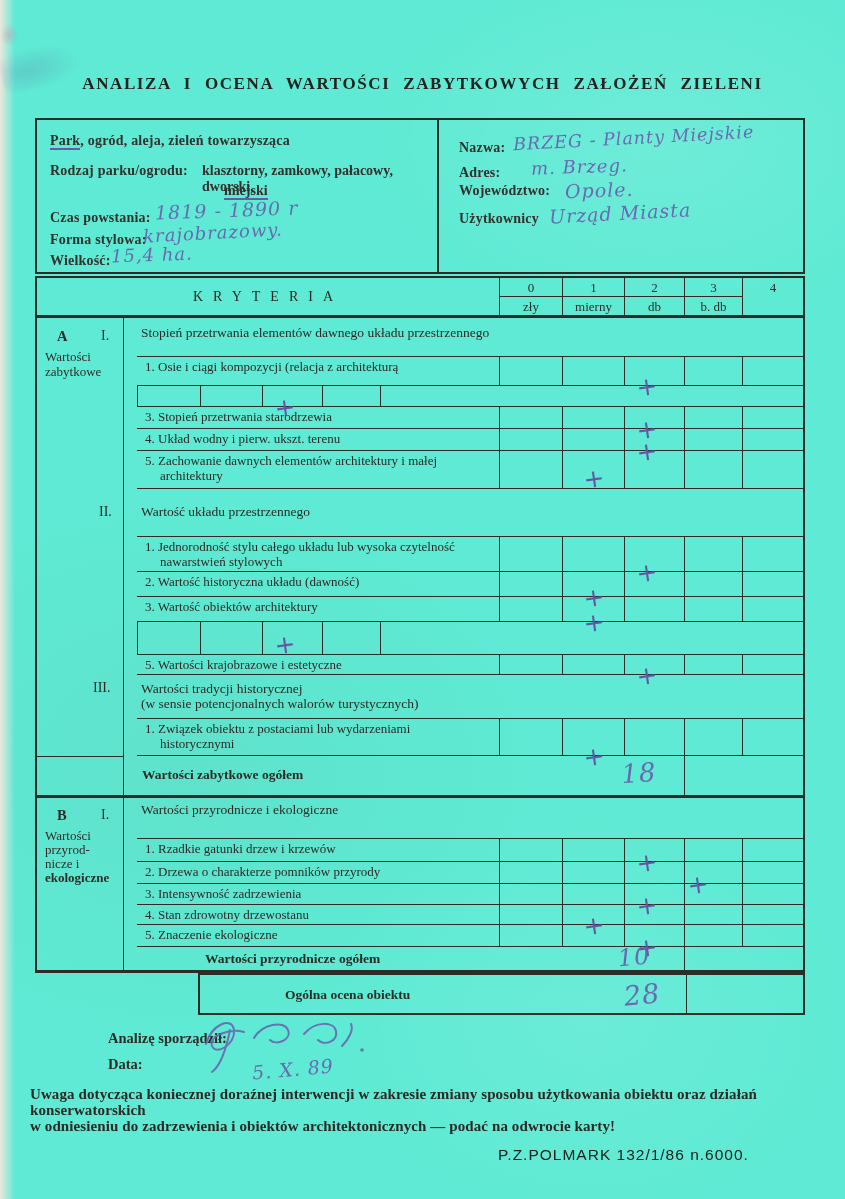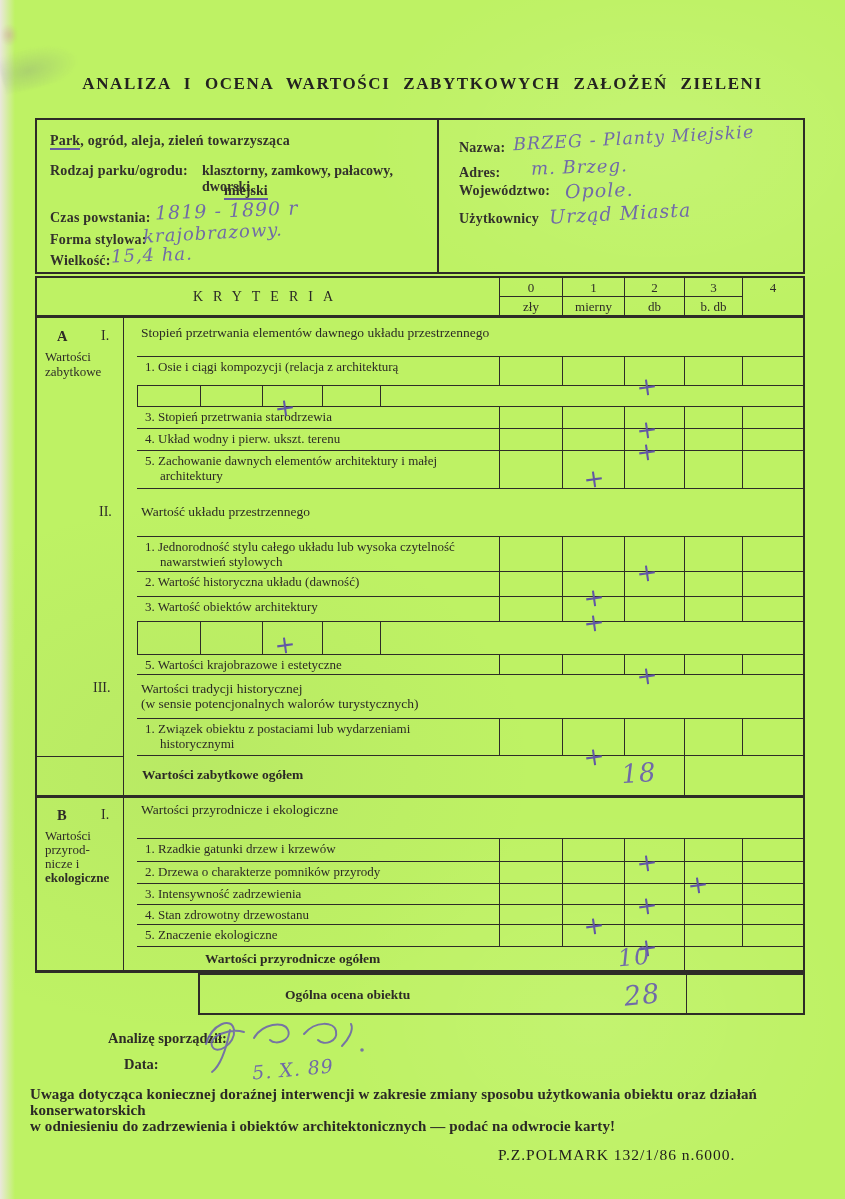--- a/index.html
+++ b/index.html
@@ -1,19 +1,19 @@
 <!DOCTYPE html>
 <html lang="pl"><head>
 <meta charset="utf-8">
 <style>
   * { box-sizing: border-box; margin: 0; padding: 0; }
   html,body { background:#b8bab4; }
   .page{
     position:relative; width:845px; height:1199px; margin:0 auto;
-    background:#bef264;
+    background:#5eead4;
     font-family:"Liberation Serif", serif;
     color:#2e2c27; overflow:hidden;
   }
   .page::before{
     content:""; position:absolute; inset:0; pointer-events:none;
     background:
       radial-gradient(ellipse 420px 260px at 78% 12%, rgba(255,255,255,.10), transparent 70%),
       radial-gradient(ellipse 500px 380px at 22% 64%, rgba(110,120,100,.07), transparent 70%),
       radial-gradient(ellipse 380px 300px at 70% 85%, rgba(255,255,255,.08), transparent 70%);
   }
@@ -94,21 +94,21 @@
 
   .overall{margin-left:163px; width:607px; height:42px; border:2px solid #2e2c27;
     position:relative;}
   .overall-label{position:absolute; left:85px; top:12px; font-size:13.5px; font-weight:bold;}
 
   
   .f-label{position:absolute; font-size:14.5px; font-weight:bold; color:#2e2c27;}
   .sig-svg{position:absolute; left:196px; top:1012px;}
   .note{position:absolute; left:30px; top:1086px; width:798px; font-size:15px; font-weight:bold;
     color:#2b2925; line-height:16px; letter-spacing:.1px;}
-  .printcode{position:absolute; left:498px; top:1146px; font-family:Liberation Serif, serif;
+  .printcode{position:absolute; left:498px; top:1146px; font-family:Liberation Sans, sans-serif;
     font-size:15.5px; letter-spacing:1px; color:#21201d;}
 </style>
 </head>
 <body>
 
 <div class="page">
   <div class="edge-strip"></div>
   <div class="smudge-pink"></div>
   <div class="smudge-pencil"></div>
 
@@ -400,21 +400,21 @@
     </div>
 
     <div class="overall">
       <div class="overall-label">Ogólna ocena obiektu</div>
       <div class="vline" style="left:486px;"></div>
       <div class="tot-value hand" style="left:420px; top:4px; font-size:27px; transform:rotate(-6deg);">28</div>
     </div>
   </div>
 
   <div class="f-label" style="left:108px; top:1030px;">Analizę sporządził:</div>
-  <div class="f-label" style="left:124px; top:1056px;">Data:</div>
+  <div class="f-label" style="left:108px; top:1056px;">Data:</div>
 
   <svg class="sig-svg" width="180" height="66" viewBox="0 0 180 66">
     <g fill="none" stroke="#6a5fae" stroke-width="2" stroke-linecap="round" opacity="0.85">
       <path d="M10,32 C16,12 36,4 38,18 C40,32 20,44 16,34 C12,24 34,16 48,20"></path>
       <path d="M34,18 C30,38 24,54 16,60"></path>
       <path d="M58,26 C66,12 88,8 92,18 C96,28 80,34 74,28"></path>
       <path d="M108,22 C120,8 138,10 140,19 C142,30 128,34 122,28"></path>
       <path d="M146,34 C152,28 158,18 155,12"></path>
       <circle cx="166" cy="38" r="1.8" fill="#6a5fae" stroke="none"></circle>
     </g>

